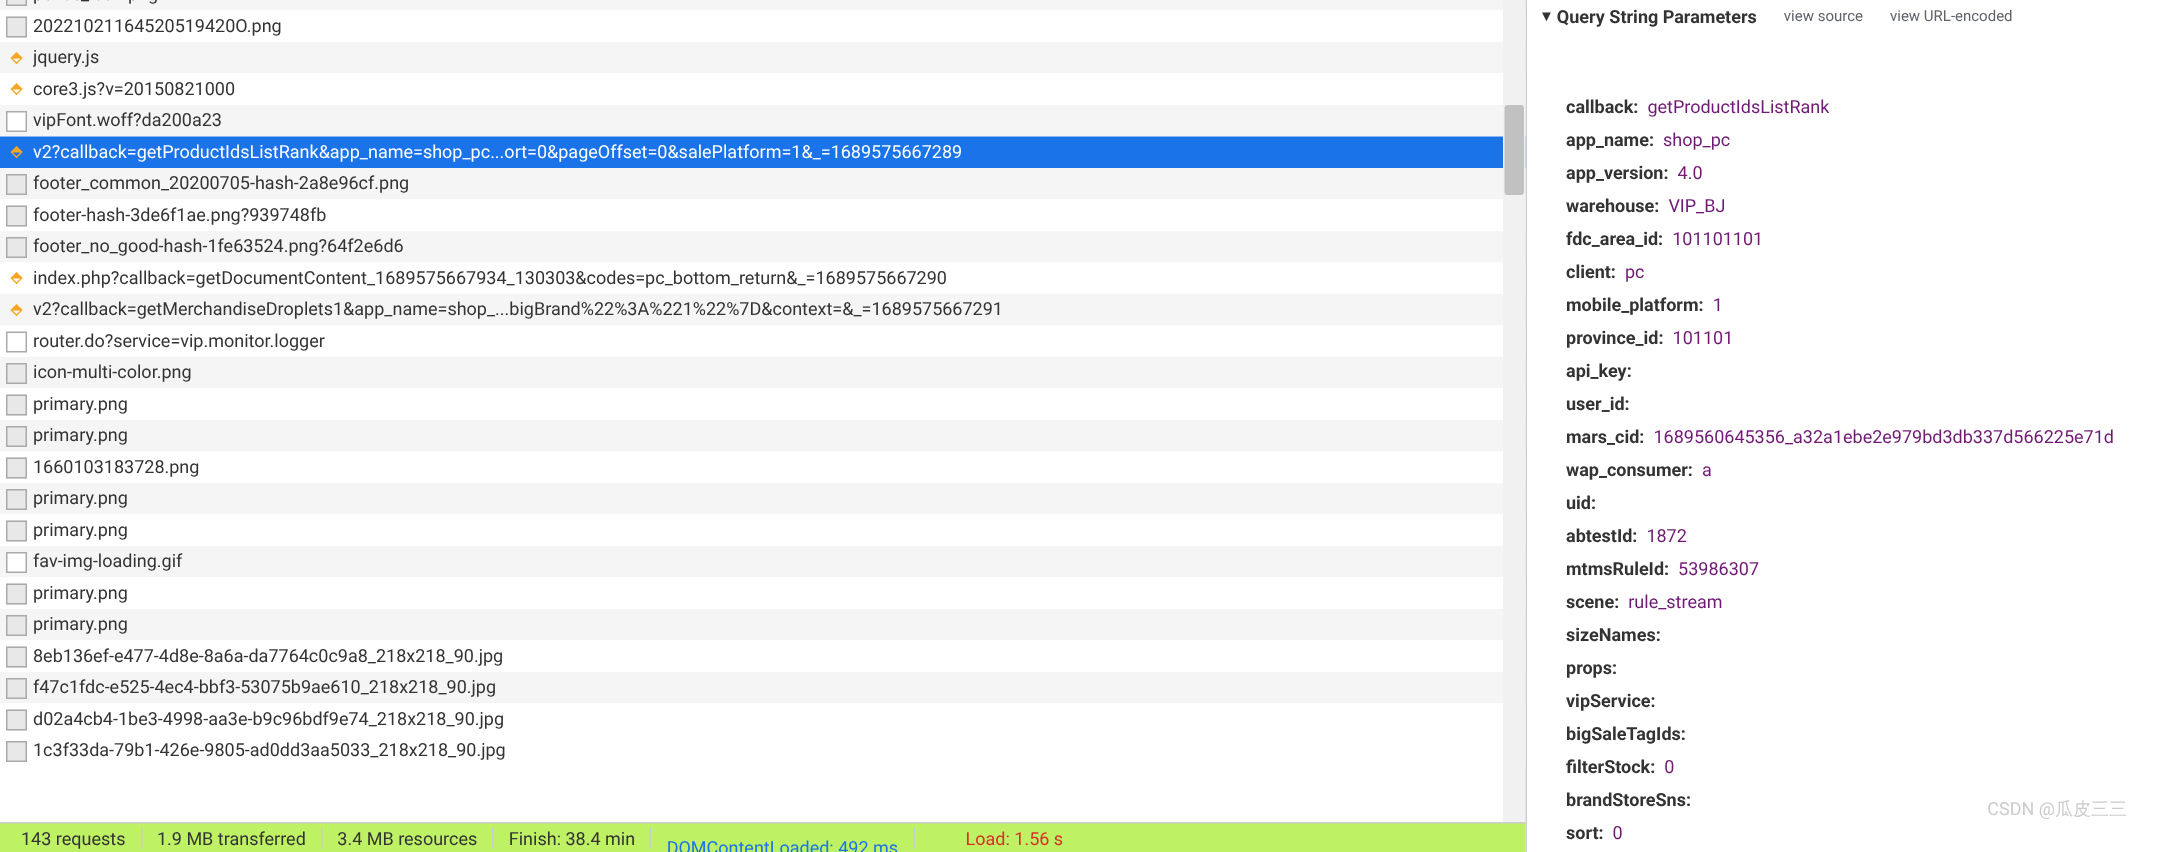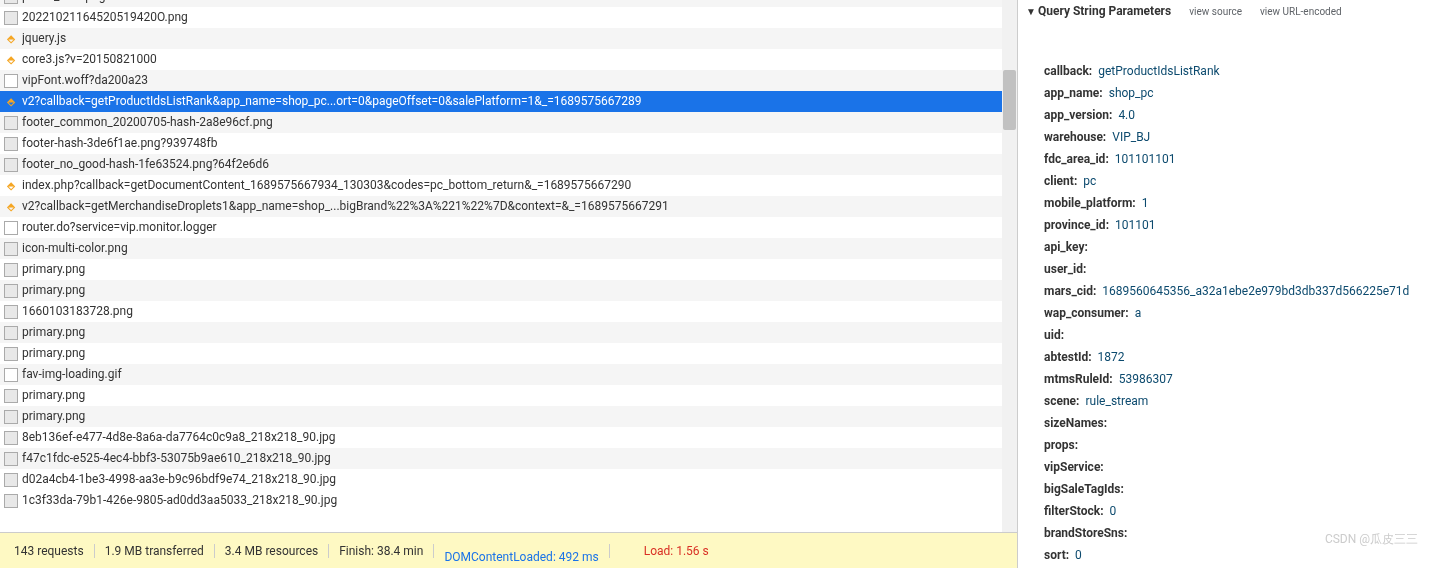--- a/index.html
+++ b/index.html
@@ -86,28 +86,28 @@
       background: #f1f1f1;
     }
     .scrollbar-thumb {
       position: absolute;
       right: 1px;
       width: 13px;
       background: #c1c1c1;
       border-radius: 2px;
     }
     .status-bar {
-      height: 36px;
+      height: 20px;
       border-top: 1px solid #ccc;
       display: flex;
       align-items: center;
       padding: 0 8px;
       font-size: 12px;
       color: #333;
-      background: #fef9c3;
+      background: #bef264;
     }
     .status-item {
       padding: 0 6px;
     }
     .status-sep {
       width: 1px;
       height: 14px;
       background: #ccc;
       margin: 0 4px;
     }
@@ -163,21 +163,21 @@
     }
     .param-key {
       font-weight: bold;
       color: #333;
     }
     .param-key::after {
       content: ":";
     }
     .param-val {
       padding-left: 6px;
-      color: #0c4a6e;
+      color: #701a75;
       word-break: break-all;
     }
     .watermark {
       position: absolute;
       bottom: 20px;
       right: 20px;
       color: #ccc;
       font-size: 12px;
       pointer-events: none;
       margin-top: 48px;

